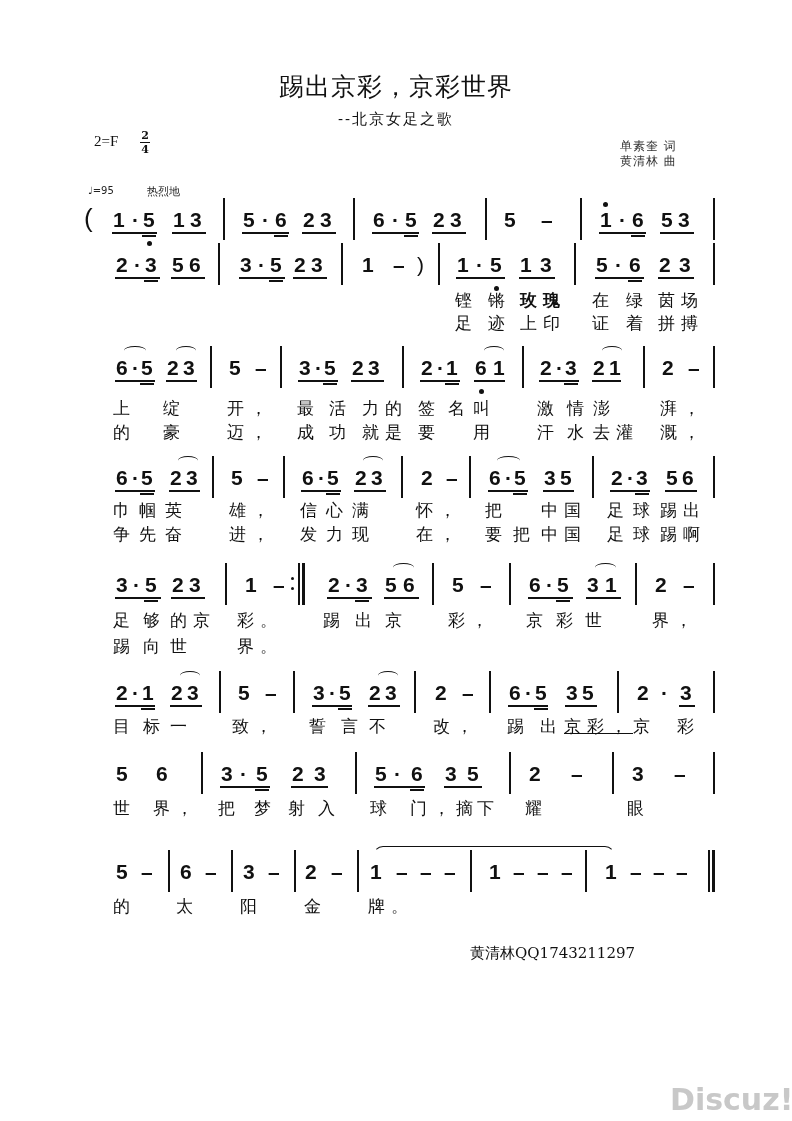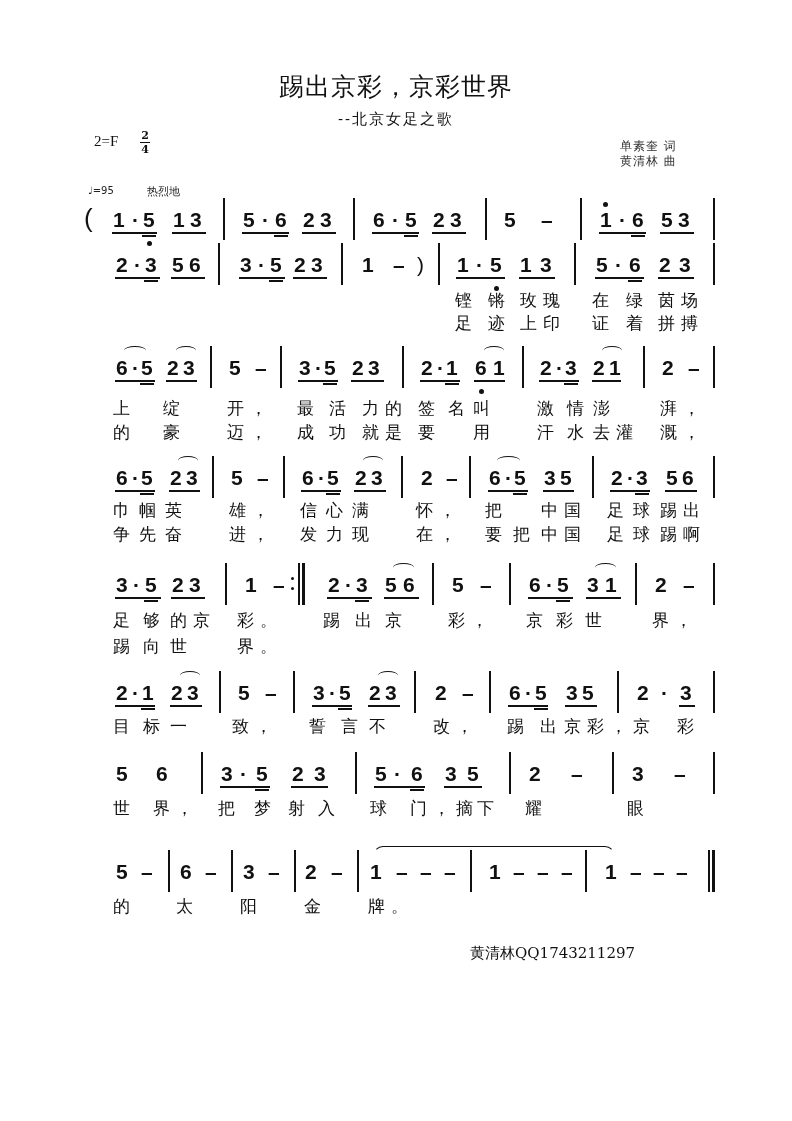--- a/index.html
+++ b/index.html
@@ -117,21 +117,21 @@
       <div class="ul" style="left: 115px; top: 277px; width: 45px;"></div>
       <div class="ul" style="left: 171px; top: 277px; width: 34px;"></div>
       <div class="ul" style="left: 239px; top: 277px; width: 46px;"></div>
       <div class="ul" style="left: 293px; top: 277px; width: 34px;"></div>
       <div class="ul" style="left: 456px; top: 277px; width: 49px;"></div>
       <div class="ul" style="left: 519px; top: 277px; width: 36px;"></div>
       <div class="ul" style="left: 595px; top: 277px; width: 49px;"></div>
       <div class="ul" style="left: 658px; top: 277px; width: 36px;"></div>
       <div class="lyric" style="left: 455px; top: 290px; letter-spacing: 6px;">铿</div>
       <div class="lyric" style="left: 488px; top: 290px; letter-spacing: 6px;">锵</div>
-      <div class="lyric" style="left: 520px; top: 290px; letter-spacing: 6px;">玫瑰</div>
+      <div class="lyric" style="left: 520px; top: 290px; letter-spacing: 6px; font-weight: bold;">玫瑰</div>
       <div class="lyric" style="left: 592px; top: 290px; letter-spacing: 6px;">在</div>
       <div class="lyric" style="left: 626px; top: 290px; letter-spacing: 6px;">绿</div>
       <div class="lyric" style="left: 658px; top: 290px; letter-spacing: 6px;">茵场</div>
       <div class="lyric" style="left: 455px; top: 313px; letter-spacing: 6px;">足</div>
       <div class="lyric" style="left: 488px; top: 313px; letter-spacing: 6px;">迹</div>
       <div class="lyric" style="left: 520px; top: 313px; letter-spacing: 6px;">上印</div>
       <div class="lyric" style="left: 592px; top: 313px; letter-spacing: 6px;">证</div>
       <div class="lyric" style="left: 626px; top: 313px; letter-spacing: 6px;">着</div>
       <div class="lyric" style="left: 658px; top: 313px; letter-spacing: 6px;">拼搏</div>
       <div class="barline" style="left: 210px; top: 346px; height: 42px;"></div>
@@ -378,21 +378,21 @@
       <div class="lyric" style="left: 113px; top: 716px; letter-spacing: 6px;">目</div>
       <div class="lyric" style="left: 143px; top: 716px; letter-spacing: 6px;">标</div>
       <div class="lyric" style="left: 170px; top: 716px; letter-spacing: 6px;">一</div>
       <div class="lyric" style="left: 232px; top: 716px; letter-spacing: 6px;">致，</div>
       <div class="lyric" style="left: 309px; top: 716px; letter-spacing: 6px;">誓</div>
       <div class="lyric" style="left: 341px; top: 716px; letter-spacing: 6px;">言</div>
       <div class="lyric" style="left: 369px; top: 716px; letter-spacing: 6px;">不</div>
       <div class="lyric" style="left: 433px; top: 716px; letter-spacing: 6px;">改，</div>
       <div class="lyric" style="left: 507px; top: 716px; letter-spacing: 6px;">踢</div>
       <div class="lyric" style="left: 540px; top: 716px; letter-spacing: 6px;">出</div>
-      <div class="lyric" style="left: 564px; top: 716px; letter-spacing: 6px;">京彩，</div>
+      <div class="lyric" style="left: 564px; top: 716px; letter-spacing: 6px; text-decoration: underline;">京彩，</div>
       <div class="lyric" style="left: 633px; top: 716px; letter-spacing: 6px;">京</div>
       <div class="lyric" style="left: 677px; top: 716px; letter-spacing: 6px;">彩</div>
       <div class="barline" style="left: 201px; top: 752px; height: 42px;"></div>
       <div class="barline" style="left: 355px; top: 752px; height: 42px;"></div>
       <div class="barline" style="left: 509px; top: 752px; height: 42px;"></div>
       <div class="barline" style="left: 612px; top: 752px; height: 42px;"></div>
       <div class="barline" style="left: 713px; top: 752px; height: 42px;"></div>
       <div class="note" style="left: 116px; top: 762px; font-weight: bold;">5</div>
       <div class="note" style="left: 156px; top: 762px; font-weight: bold;">6</div>
       <div class="note" style="left: 221px; top: 762px; font-weight: bold;">3</div>
@@ -456,13 +456,14 @@
       <div class="note" style="left: 676px; top: 860px; font-weight: bold;">–</div>
       <div class="slur" style="left: 373px; top: 846px; width: 240px; border-radius: 10px 10px 0px 0px; height: 10px; border-left: 1.5px solid transparent; border-right: 1.5px solid transparent;"></div>
       <div class="lyric" style="left: 113px; top: 896px; letter-spacing: 6px;">的</div>
       <div class="lyric" style="left: 176px; top: 896px; letter-spacing: 6px;">太</div>
       <div class="lyric" style="left: 240px; top: 896px; letter-spacing: 6px;">阳</div>
       <div class="lyric" style="left: 304px; top: 896px; letter-spacing: 6px;">金</div>
       <div class="lyric" style="left: 368px; top: 896px; letter-spacing: 6px;">牌。</div>
     </div>
 
   <div class="abs footer">黄清林QQ1743211297</div>
+  <div class="abs wm">Discuz!</div>
 </div>
 
 </body></html>

